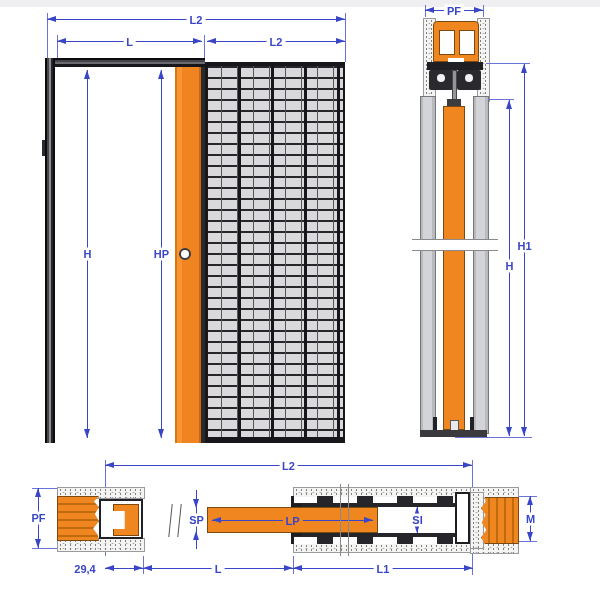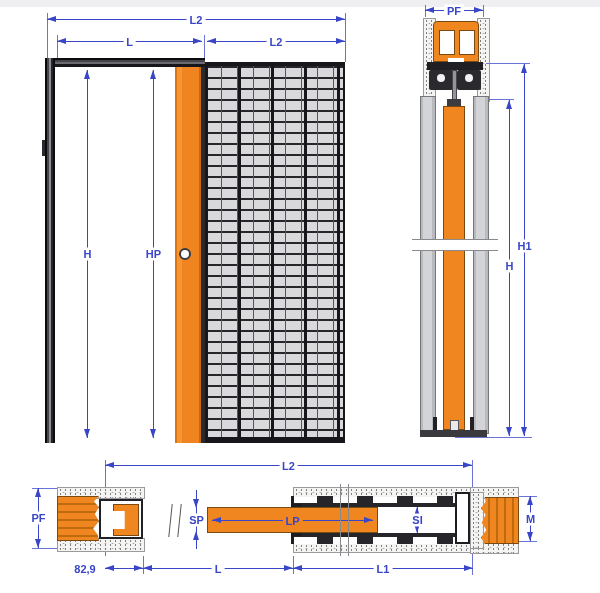--- a/index.html
+++ b/index.html
@@ -104,21 +104,21 @@
 
     <div class="el circle" style="left:179px;top:248px;width:12px;height:12px;background:#fff;border:2px solid #3a3a3e;box-sizing:border-box;"></div>
 
     <div class="el mesh" style="left:205px;top:62px;width:140px;height:381px;"></div>
 
     <div class="dv" style="left:87px;top:70px;height:368px;">
       <i class="a u"></i>
       <i class="a d"></i>
       <span class="dlab">H</span>
     </div>
-    <div class="dv" style="left:153px;top:70px;height:368px;">
+    <div class="dv" style="left:161px;top:70px;height:368px;">
       <i class="a u"></i>
       <i class="a d"></i>
       <span class="dlab">HP</span>
     </div>
   </div>
 
   <div>
 
     <div class="ext v" style="left:425px;top:5px;height:12px;"></div>
     <div class="ext v" style="left:483px;top:5px;height:12px;"></div>
@@ -200,21 +200,21 @@
                 clip-path:polygon(0 0,100% 0,88% 12%,100% 25%,90% 40%,100% 56%,86% 72%,97% 86%,100% 100%,0 100%);"></div>
     <div class="el" style="left:99px;top:499px;width:44px;height:40px;background:#fff;border:2px solid #222226;box-sizing:border-box;">
       <div class="el" style="left:12px;top:3px;width:24px;height:30px;background:var(--orange);border:1px solid #7a4a10;
                   clip-path:polygon(0 0,100% 0,100% 100%,0 100%,0 78%,45% 78%,45% 22%,0 22%);"></div>
     </div>
 
     <div class="ext v" style="left:143px;top:556px;height:18px;"></div>
     <div class="dh" style="left:105px;top:568px;width:38px;">
       <i class="a l"></i>
       <i class="a r"></i>
-      <span class="dlab" style="left:-20px;">82,9</span>
+      <span class="dlab" style="left:-20px;">29,4</span>
     </div>
 
     <div class="el" style="left:170px;top:504px;width:1px;height:33px;background:#55555a;transform:skewX(-6deg);"></div>
     <div class="el" style="left:179px;top:504px;width:1px;height:33px;background:#55555a;transform:skewX(-6deg);"></div>
 
     <div class="dv" style="left:196px;top:490px;height:59px;">
       <i class="a d" style="bottom:auto;top:9px;"></i>
       <i class="a u" style="top:auto;bottom:9px;"></i>
       <span class="dlab">SP</span>
     </div>

